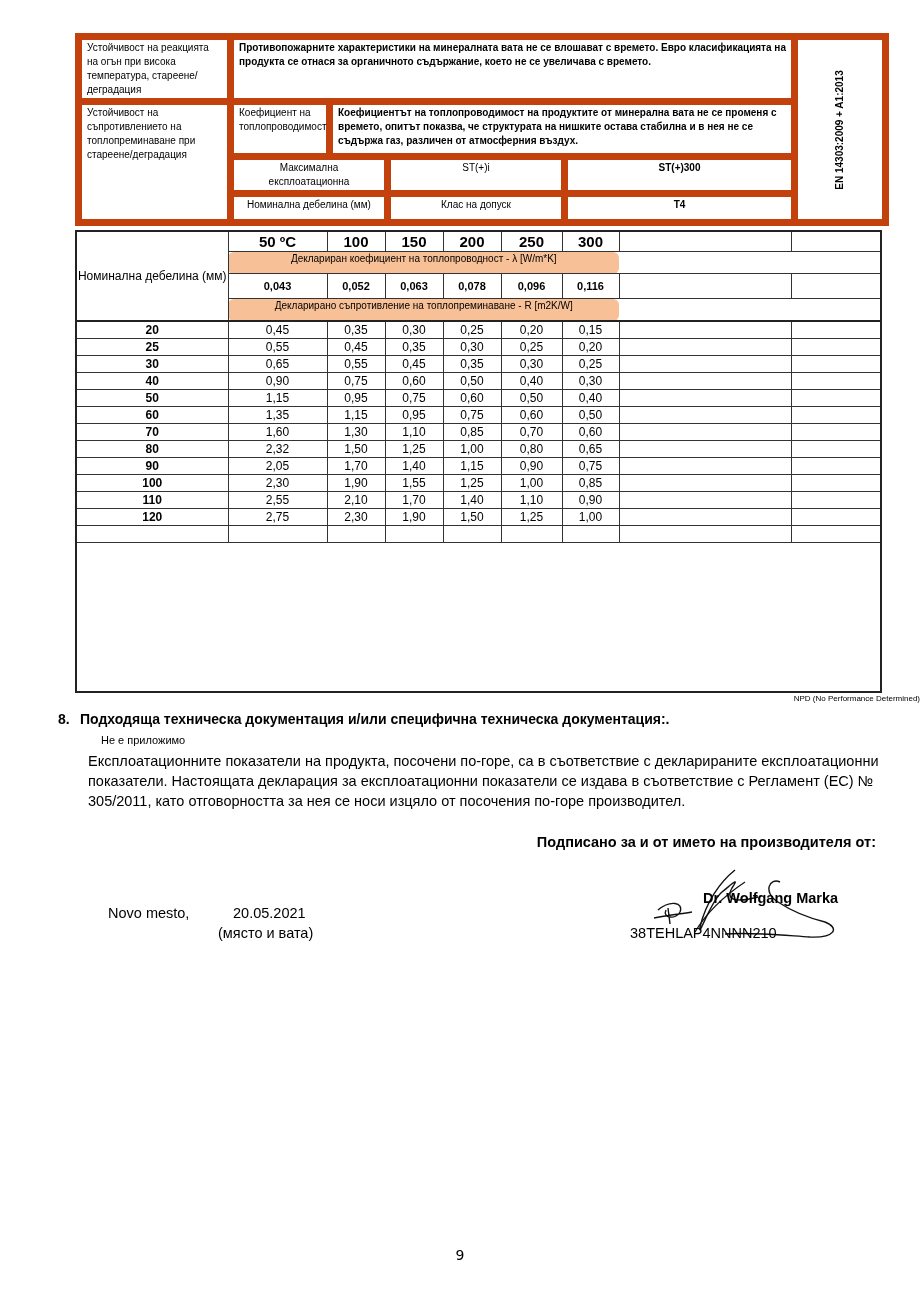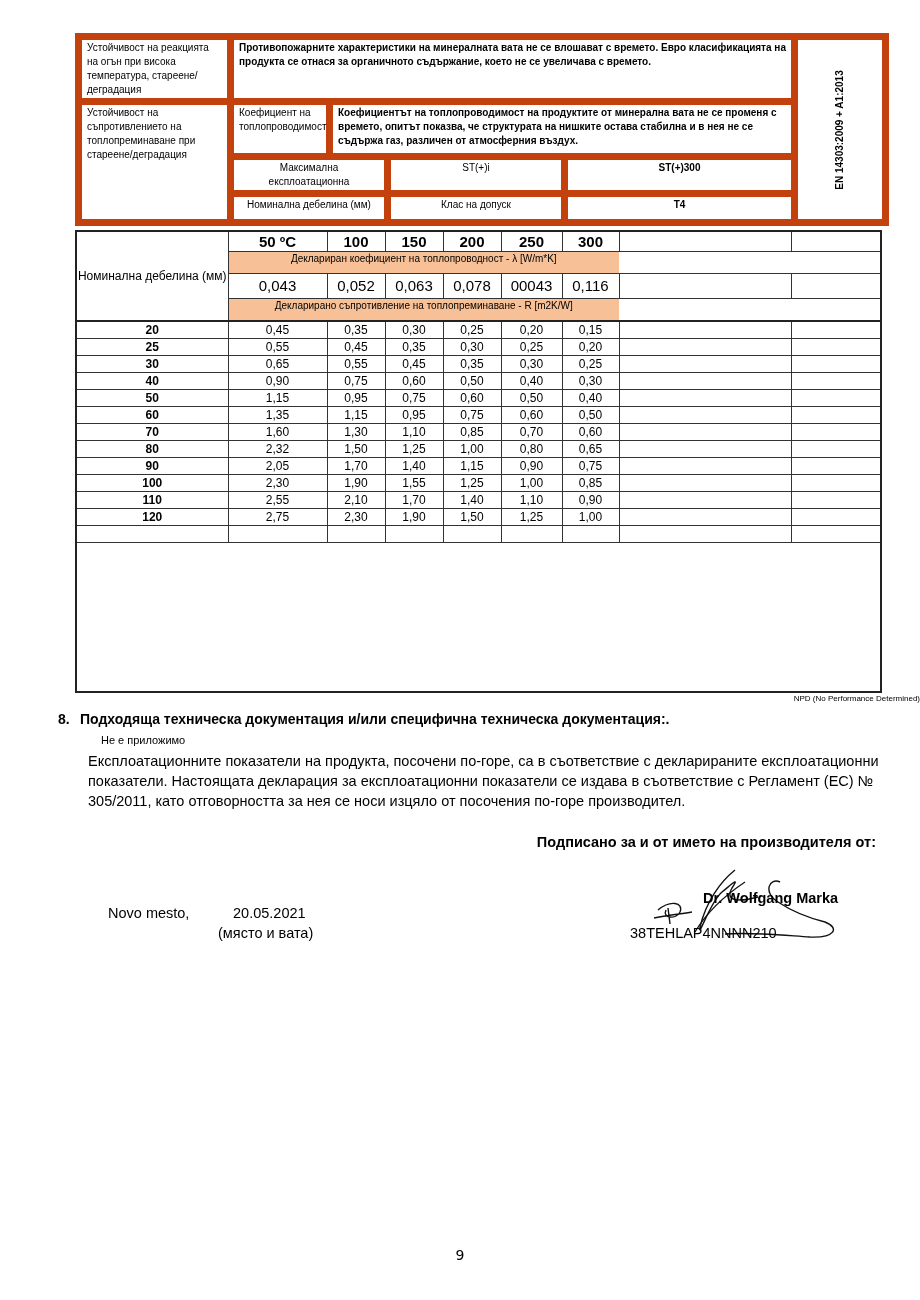--- a/index.html
+++ b/index.html
@@ -12,22 +12,22 @@
   #top-table td { border:7px solid #c2410c; font-size:10px; line-height:14px; vertical-align:top; padding:1px 5px; }
   #top-table td.bold { font-weight:bold; }
   #top-table td.center { text-align:center; }
   .vert-cell { position:relative; }
   .vert-text { position:absolute; left:50%; top:50%; transform:translate(-50%,-50%) rotate(-90deg); white-space:nowrap; font-weight:bold; font-size:10px; }
 
   
   #main-table { position:absolute; left:75px; top:230px; width:807px; table-layout:fixed; border:2px solid #222; }
   #main-table td { border:1px solid #333; text-align:center; font-size:12px; height:16px; padding:0; line-height:16px; }
   #main-table td.hdr { font-weight:bold; font-size:15px; height:19px; line-height:19px; }
-  #main-table td.lam { font-weight:normal; font-size:15px; height:24px; line-height:24px; }
-  #main-table td.orange { background:#f8c096; font-size:10px; height:21px; line-height:14px; vertical-align:top; border-right:none; }
+  #main-table td.lam { font-weight:bold; font-size:11px; height:24px; line-height:24px; }
+  #main-table td.orange { background:#f8c096; font-size:10px; height:21px; line-height:14px; vertical-align:top; border-right:none;border-radius:6px; }
   #main-table td.orange-rest { border-left:none; }
   #main-table td.thick { font-weight:bold; }
   #main-table td.left-head { font-size:12px; line-height:16px; vertical-align:middle; }
   #main-table tr.sep td { border-top:2px solid #222; }
   #main-table td.blank-big { height:148px; border:none; border-top:1px solid #333; }
 
   .npd { left:0; width:920px; top:694px; text-align:right; font-size:8px; }
   .sec8 { left:58px; top:711px; font-size:14px; font-weight:bold; }
   .sec8 .num { display:inline-block; width:22px; }
   .na { left:81px; top:734px; font-size:11px;padding-left:20px; }
@@ -105,21 +105,21 @@
   </tr>
   <tr>
     <td colspan="6" class="orange">Деклариран коефициент на топлопроводност - λ [W/m*K]</td>
     <td colspan="2" class="orange-rest"></td>
   </tr>
   <tr>
     <td class="lam">0,043</td>
     <td class="lam">0,052</td>
     <td class="lam">0,063</td>
     <td class="lam">0,078</td>
-    <td class="lam">00043</td>
+    <td class="lam">0,096</td>
     <td class="lam">0,116</td>
     <td></td>
     <td></td>
   </tr>
   <tr>
     <td colspan="6" class="orange">Декларирано съпротивление на топлопреминаване - R [m2K/W]</td>
     <td colspan="2" class="orange-rest"></td>
   </tr>
   </tbody>
     <tbody id="r-rows">

